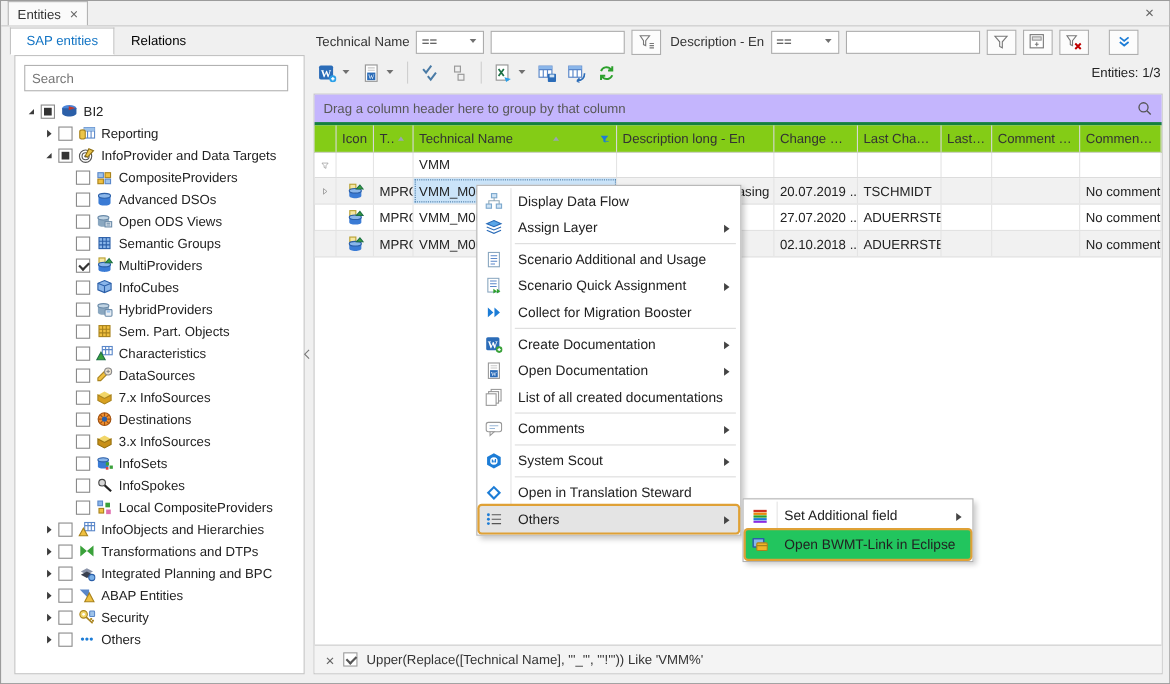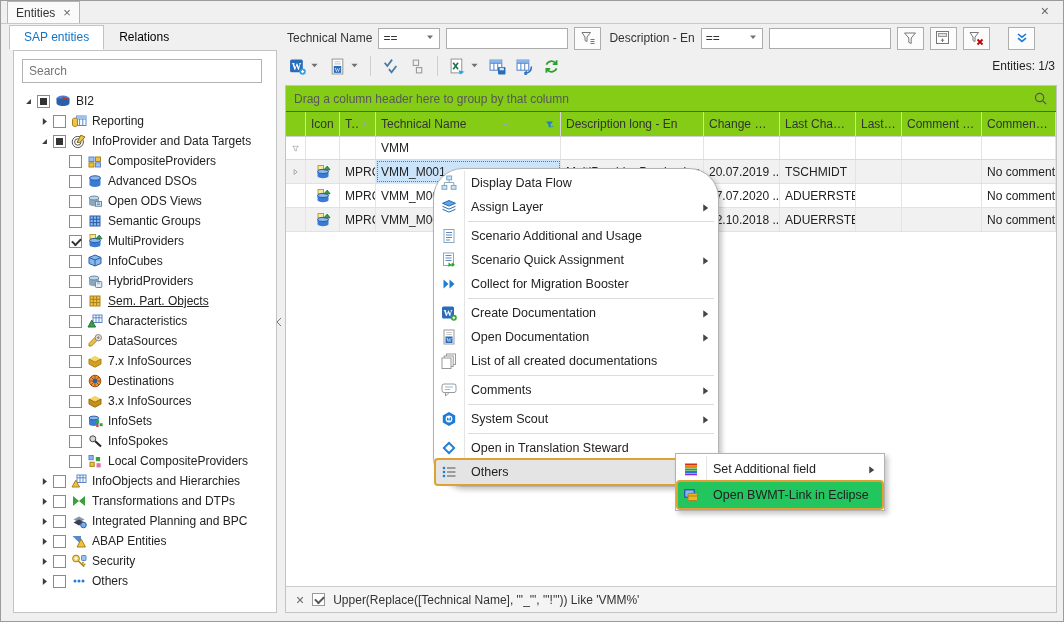--- a/index.html
+++ b/index.html
@@ -40,21 +40,21 @@
   
   .toolbar{display:flex;align-items:center;height:30px;gap:2px;}
   .tbtn{height:24px;padding:0 3px;display:inline-flex;align-items:center;border:1px solid transparent;}
   .tbtn svg{width:17px;height:17px;}
   .tbtn .dd{margin-left:4px;}
   .tbtn .dd svg{width:9px;height:9px;}
   .tsep{width:1px;height:20px;background:#cfcfcf;margin:0 5px;}
   .entities-count{margin-left:auto;margin-right:2px;color:#222;}
   
   .grid-frame{position:absolute;left:0;right:0;top:60px;bottom:2px;background:#fff;border:1px solid #c3c3c3;box-sizing:border-box;}
-  .group-bar{height:25px;background:#84cc16;border-bottom:1px solid #15803d;display:flex;align-items:center;color:#585858;padding-left:8px;}
+  .group-bar{height:25px;background:#c4b5fd;border-bottom:3px solid #15803d;display:flex;align-items:center;color:#585858;padding-left:8px;}
   .group-bar .mag{margin-left:auto;margin-right:8px;display:inline-flex;}
   .group-bar .mag svg{width:15px;height:15px;}
   .ghead{display:flex;height:24px;background:#84cc16;border-bottom:1px solid #cfcfcf;}
   .hcell{display:flex;align-items:center;border-right:1px solid #d7d7d7;box-sizing:border-box;padding:0 5px;color:#333;overflow:hidden;white-space:nowrap;}
   .hcell .hl2{overflow:hidden;text-overflow:ellipsis;}
   .hcell .hs{margin-left:auto;display:inline-flex;}
   .hcell svg{width:11px;height:11px;flex:none;}
   .gfilter{display:flex;height:22px;border-bottom:1px solid #d9d9d9;background:#fff;}
   .fcell{border-right:1px solid #e4e4e4;box-sizing:border-box;display:flex;align-items:center;padding:0 5px;color:#222;overflow:hidden;}
   .fcell svg{width:13px;height:13px;}
@@ -64,21 +64,21 @@
   .gc.sel{background:#cbe4f9;outline:1px dotted #4a7ba6;outline-offset:-2px;}
   .gc .ic{margin:0 auto;}
   
   .ffooter{position:absolute;left:0;right:0;bottom:0;height:26px;background:#f4f4f4;border-top:1px solid #cccccc;display:flex;align-items:center;gap:8px;padding:0 10px;box-sizing:border-box;}
   .fclose{color:#666;font-size:14px;}
   .fcb{width:13px;height:13px;border:1px solid #9a9a9a;background:#fff;position:relative;box-sizing:border-box;}
   .fcb.checked::after{content:'';position:absolute;left:2px;top:2px;width:7px;height:4px;border-left:2px solid #555;border-bottom:2px solid #555;transform:rotate(-45deg);}
   .fexpr{color:#333;}
   
   .ctx{position:absolute;background:#fff;border:1px solid #b2b2b2;box-shadow:3px 3px 5px rgba(0,0,0,.22);padding:2px;z-index:20;box-sizing:border-box;}
-  #ctx-menu{left:432px;top:167px;width:286px;border-radius:30px;}
+  #ctx-menu{left:432px;top:167px;width:241px;}
   #ctx-submenu{left:674px;top:452px;width:210px;z-index:21;}
   .ctx{position:absolute;}
   .ctx .rail{position:absolute;left:30px;top:2px;bottom:2px;width:1px;background:#e4e4e4;}
   .mitem{position:relative;display:flex;align-items:center;height:24px;padding:0 6px 0 5px;color:#222;font-size:12.5px;}
   #ctx-submenu .mitem{height:26px;}
   .mitem .ic{margin-right:14px;}
   .mitem .arr{margin-left:auto;display:inline-flex;}
   .mitem .arr svg{width:9px;height:9px;}
   .msep{height:1px;background:#dcdcdc;margin:2px 2px 2px 32px;}
   .mitem.hl{background:#e4e4e4;box-shadow:0 0 0 2px #dfa136;border-radius:2px;z-index:2;}
@@ -233,21 +233,21 @@
             <span class="ic">
               <svg width="16" height="16" viewBox="0 0 16 16">
                 <path d="M2 5v6c0 1.3 2.3 2.2 5 2.2s5-.9 5-2.2V5" fill="#8aa7c0"></path>
                 <ellipse cx="7" cy="5" rx="5" ry="2" fill="#c0d4e4" stroke="#6a8aa8"></ellipse>
                 <rect x="8.5" y="8.5" width="6.3" height="6" rx="0.8" fill="#e8eef4" stroke="#6a8aa8"></rect>
                 <rect x="10" y="9.2" width="3.2" height="2" fill="#9ec3ea"></rect>
               </svg>
             </span>
             <span class="lbl">HybridProviders</span>
           </div>
-          <div class="trow" style="padding-left: 34px; text-decoration: underline;">
+          <div class="trow" style="padding-left: 34px;">
             <span class="exp"></span>
             <span class="cb "></span>
             <span class="ic">
               <svg width="16" height="16" viewBox="0 0 16 16">
                 <rect x="3" y="3" width="10" height="10" fill="#f0c040" stroke="#a8821c"></rect>
                 <path d="M3 6.3h10M3 9.6h10M6.3 3v10M9.6 3v10" stroke="#a8821c"></path>
               </svg>
             </span>
             <span class="lbl">Sem. Part. Objects</span>
           </div>

